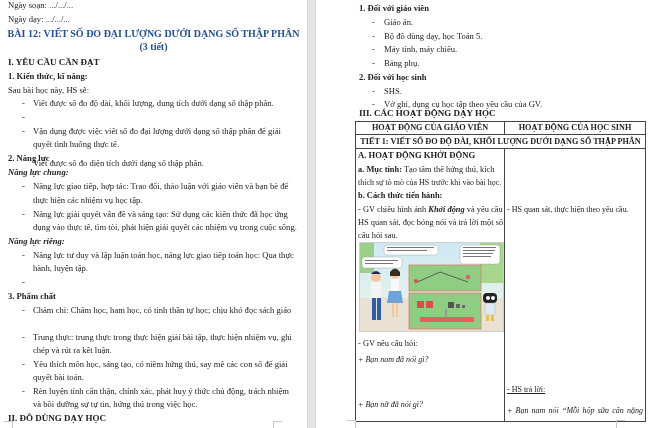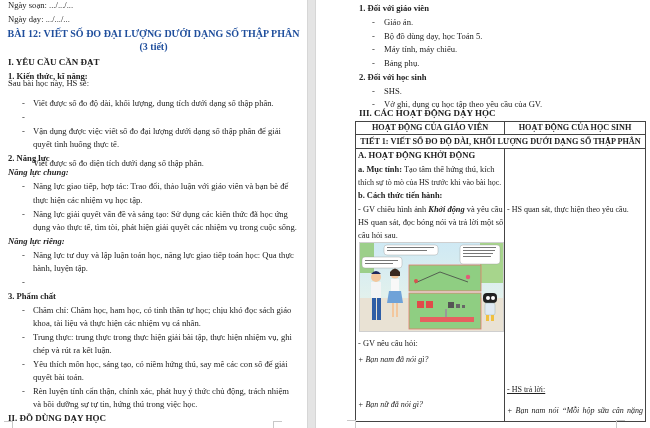--- a/index.html
+++ b/index.html
@@ -36,21 +36,21 @@
 <body>
 
 <div class="page" id="page-left">
   <div class="ln" style="left:8px;top:0px;">Ngày soạn: .../.../...</div>
   <div class="ln" style="left:8px;top:14px;">Ngày dạy: .../.../...</div>
   <div class="ln title" style="left:0;width:307px;text-align:center;top:28px;">BÀI 12: VIẾT SỐ ĐO ĐẠI LƯỢNG DƯỚI DẠNG SỐ THẬP PHÂN</div>
   <div class="ln title" style="left:0;width:307px;text-align:center;top:41px;font-weight:bold;">(3 tiết)</div>
 
   <div class="ln b" style="left:8px;top:57px;font-size:9px;">I. YÊU CẦU CẦN ĐẠT</div>
   <div class="ln b" style="left:8px;top:71px;">1. Kiến thức, kĩ năng:</div>
-  <div class="ln" style="left:8px;top:78px;">Sau bài học này, HS sẽ:</div>
+  <div class="ln" style="left:8px;top:85px;">Sau bài học này, HS sẽ:</div>
 
   <span class="dash" style="left:22px;top:98px;">-</span>
   <div class="ln" style="left:33px;top:98px;">Viết được số đo độ dài, khối lượng, dung tích dưới dạng số thập phân.</div>
   <span class="dash" style="left:22px;top:112px;">-</span>
   <div class="ln" style="left:33px;top:112px;margin-top:46px;">Viết được số đo diện tích dưới dạng số thập phân.</div>
   <span class="dash" style="left:22px;top:126px;">-</span>
   <div class="ln justify" style="left:33px;top:126px;width:244px;">Vận dụng được việc viết số đo đại lượng dưới dạng số thập phân để giải</div>
   <div class="ln" style="left:33px;top:139px;">quyết tình huống thực tế.</div>
 
   <div class="ln b" style="left:8px;top:153px;">2. Năng lực</div>
@@ -65,21 +65,20 @@
 
   <div class="ln b i" style="left:8px;top:236px;">Năng lực riêng:</div>
   <span class="dash" style="left:22px;top:250px;">-</span>
   <div class="ln justify" style="left:33px;top:250px;width:244px;">Năng lực tư duy và lập luận toán học, năng lực giao tiếp toán học: Qua thực</div>
   <div class="ln" style="left:33px;top:263px;">hành, luyện tập.</div>
   <span class="dash" style="left:22px;top:277px;">-</span>
 
   <div class="ln b" style="left:8px;top:291px;">3. Phẩm chất</div>
   <span class="dash" style="left:22px;top:305px;">-</span>
   <div class="ln justify" style="left:33px;top:305px;width:244px;">Chăm chỉ: Chăm học, ham học, có tinh thần tự học; chịu khó đọc sách giáo</div>
-  <div class="ln" style="left:33px;top:318px;">khoa, tài liệu và thực hiện các nhiệm vụ cá nhân.</div>
   <span class="dash" style="left:22px;top:332px;">-</span>
   <div class="ln justify" style="left:33px;top:332px;width:244px;">Trung thực: trung thực trong thực hiện giải bài tập, thực hiện nhiệm vụ, ghi</div>
   <div class="ln" style="left:33px;top:345px;">chép và rút ra kết luận.</div>
   <span class="dash" style="left:22px;top:359px;">-</span>
   <div class="ln justify" style="left:33px;top:359px;width:244px;">Yêu thích môn học, sáng tạo, có niềm hứng thú, say mê các con số để giải</div>
   <div class="ln" style="left:33px;top:372px;">quyết bài toán.</div>
   <span class="dash" style="left:22px;top:386px;">-</span>
   <div class="ln justify" style="left:33px;top:386px;width:244px;">Rèn luyện tính cẩn thận, chính xác, phát huy ý thức chủ động, trách nhiệm</div>
   <div class="ln" style="left:33px;top:399px;">và bồi dưỡng sự tự tin, hứng thú trong việc học.</div>
 

